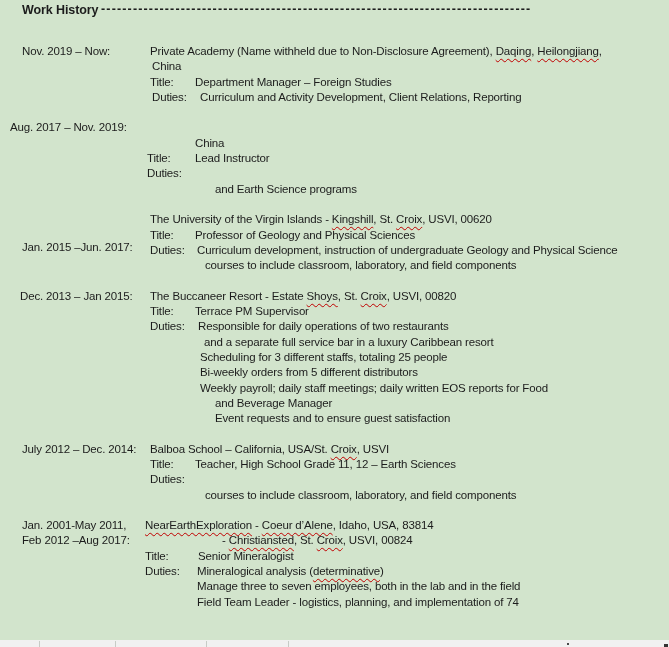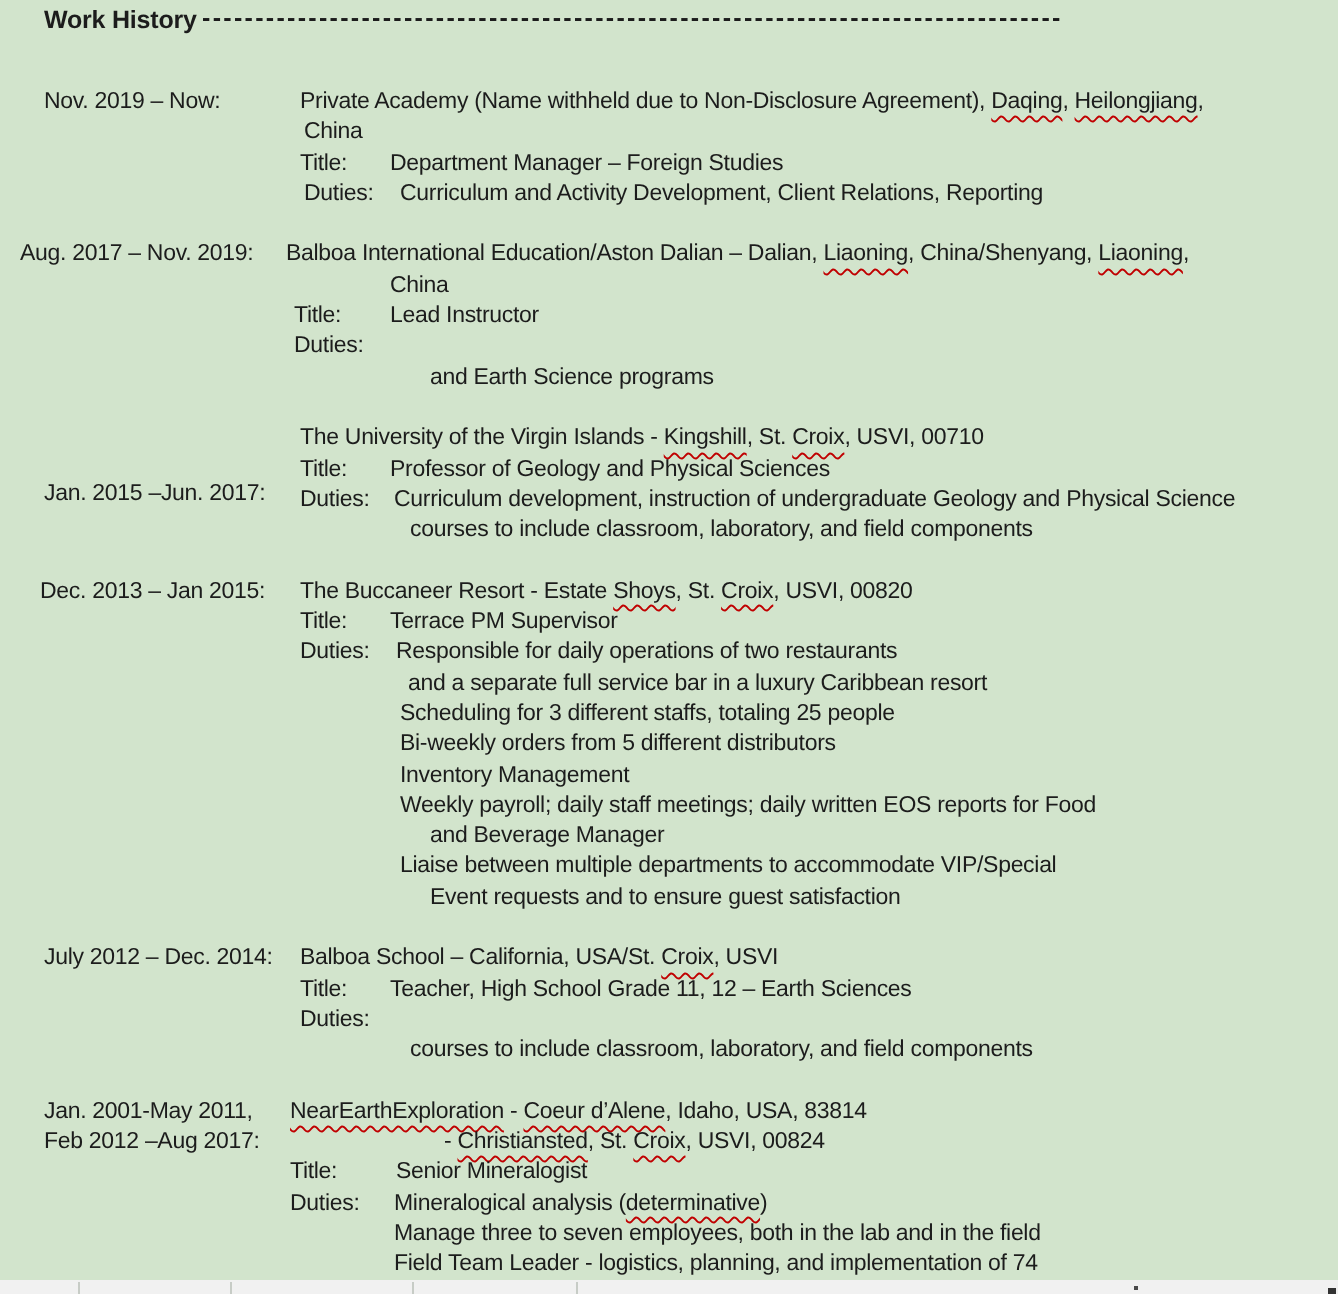--- a/index.html
+++ b/index.html
@@ -56,40 +56,39 @@
             <span class="cell" style="left: 195px;"><span>Department Manager – Foreign Studies</span></span>
           </div>
           <div class="line">
             <span class="cell" style="left: 152px;"><span>Duties:</span></span>
             <span class="cell" style="left: 200px;"><span>Curriculum and Activity Development, Client Relations, Reporting</span></span>
           </div>
         </div>
         <div class="entry">
           <div class="line">
             <span class="cell" style="left: 10px;"><span>Aug. 2017 – Nov. 2019:</span></span>
-            <span class="cell" style="left: 143px;"><span>Balboa International Education/Aston Dalian – Dalian, </span><span class="sp">Liaoning</span><span>, China/Shenyang, </span><span class="sp">Liaoning</span><span>,</span></span>
           </div>
           <div class="line">
             <span class="cell" style="left: 195px;"><span>China</span></span>
           </div>
           <div class="line">
             <span class="cell" style="left: 147px;"><span>Title:</span></span>
             <span class="cell" style="left: 195px;"><span>Lead Instructor</span></span>
           </div>
           <div class="line">
             <span class="cell" style="left: 147px;"><span>Duties:</span></span>
           </div>
           <div class="line">
             <span class="cell" style="left: 215px;"><span>and Earth Science programs</span></span>
           </div>
         </div>
         <div class="entry">
           <div class="line">
             <span class="cell" style="left: 22px; margin-top: 28px;"><span>Jan. 2015 –Jun. 2017:</span></span>
-            <span class="cell" style="left: 150px;"><span>The University of the Virgin Islands - </span><span class="sp">Kingshill</span><span>, St. </span><span class="sp">Croix</span><span>, USVI, 00710</span></span>
+            <span class="cell" style="left: 150px;"><span>The University of the Virgin Islands - </span><span class="sp">Kingshill</span><span>, St. </span><span class="sp">Croix</span><span>, USVI, 00620</span></span>
           </div>
           <div class="line">
             <span class="cell" style="left: 150px;"><span>Title:</span></span>
             <span class="cell" style="left: 195px;"><span>Professor of Geology and Physical Sciences</span></span>
           </div>
           <div class="line">
             <span class="cell" style="left: 150px;"><span>Duties:</span></span>
             <span class="cell" style="left: 197px;"><span>Curriculum development, instruction of undergraduate Geology and Physical Science</span></span>
           </div>
           <div class="line">
@@ -112,30 +111,24 @@
           <div class="line">
             <span class="cell" style="left: 204px;"><span>and a separate full service bar in a luxury Caribbean resort</span></span>
           </div>
           <div class="line">
             <span class="cell" style="left: 200px;"><span>Scheduling for 3 different staffs, totaling 25 people</span></span>
           </div>
           <div class="line">
             <span class="cell" style="left: 200px;"><span>Bi-weekly orders from 5 different distributors</span></span>
           </div>
           <div class="line">
-            <span class="cell" style="left: 200px;"><span>Inventory Management</span></span>
-          </div>
-          <div class="line">
             <span class="cell" style="left: 200px;"><span>Weekly payroll; daily staff meetings; daily written EOS reports for Food</span></span>
           </div>
           <div class="line">
             <span class="cell" style="left: 215px;"><span>and Beverage Manager</span></span>
-          </div>
-          <div class="line">
-            <span class="cell" style="left: 200px;"><span>Liaise between multiple departments to accommodate VIP/Special</span></span>
           </div>
           <div class="line">
             <span class="cell" style="left: 215px;"><span>Event requests and to ensure guest satisfaction</span></span>
           </div>
         </div>
         <div class="entry">
           <div class="line">
             <span class="cell" style="left: 22px;"><span>July 2012 – Dec. 2014:</span></span>
             <span class="cell" style="left: 150px;"><span>Balboa School – California, USA/St. </span><span class="sp">Croix</span><span>, USVI</span></span>
           </div>

